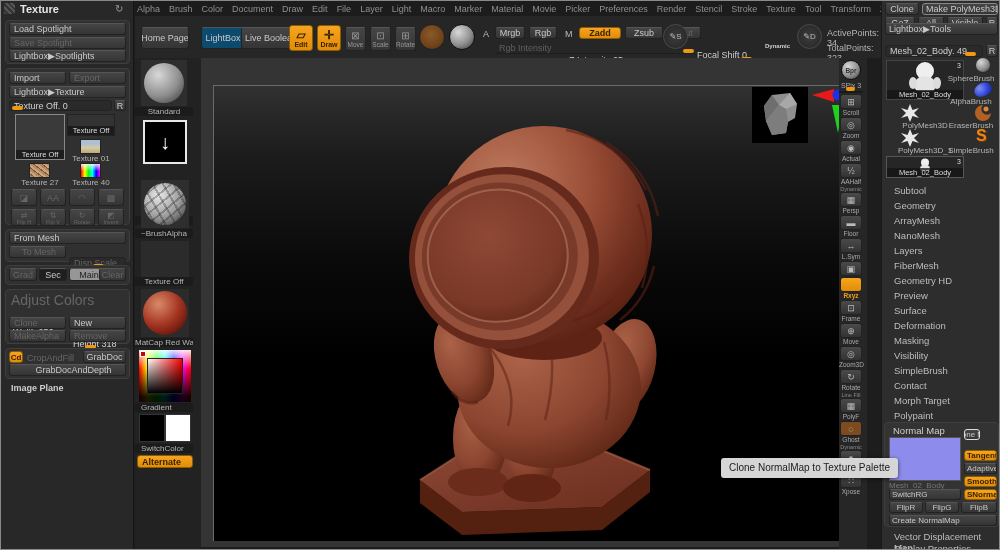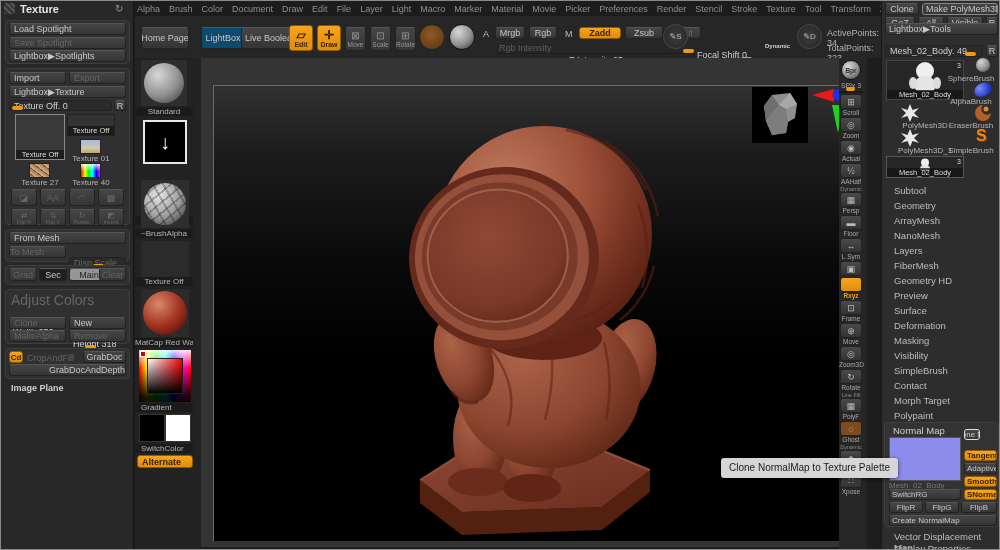--- a/index.html
+++ b/index.html
@@ -119,21 +119,21 @@
     <div class="btn abs dim" style="left:97px;top:188px;width:26px;height:17px;">▩</div>
     <div class="btn abs dim" style="left:10px;top:208px;width:26px;height:17px;flex-direction:column;font-size:8px;">⇄<span style="font-size:5.5px;line-height:5px;">Flip H</span></div>
     <div class="btn abs dim" style="left:39px;top:208px;width:26px;height:17px;flex-direction:column;font-size:8px;">⇅<span style="font-size:5.5px;line-height:5px;">Flip V</span></div>
     <div class="btn abs dim" style="left:68px;top:208px;width:26px;height:17px;flex-direction:column;font-size:8px;">↻<span style="font-size:5.5px;line-height:5px;">Rotate</span></div>
     <div class="btn abs dim" style="left:97px;top:208px;width:26px;height:17px;flex-direction:column;font-size:8px;">◩<span style="font-size:5.5px;line-height:5px;">Invers</span></div>
 
     <div class="group" style="left:4px;top:228px;width:125px;height:33px;"></div>
     <div class="btn abs" style="left:8px;top:231px;width:117px;height:12px;justify-content:flex-start;padding-left:4px;">
         <span>From Mesh</span>
       </div>
-    <div class="btn abs dim" style="left:8px;top:245px;width:57px;height:12px;justify-content:flex-start;padding-left:0;">
+    <div class="btn abs dim" style="left:8px;top:245px;width:57px;height:12px;justify-content:flex-start;padding-left:12px;">
         <span>To Mesh</span>
       </div>
     <div class="zslider abs dim" style="left:68px;top:245px;width:57px;height:12px;color:#666;">
         <span>Disp Scale</span>
         <span class="handle" style="left:42%;"></span>
       </div>
 
     <div class="group" style="left:4px;top:264px;width:125px;height:20px;"></div>
     <div class="btn abs dim" style="left:8px;top:267px;width:28px;height:13px;">
         <span>Grad</span>
@@ -172,21 +172,21 @@
       </div>
 
     <div class="group" style="left:4px;top:347px;width:125px;height:31px;"></div>
     <div class="btn abs orange" style="left:8px;top:350px;width:14px;height:12px;font-size:8px;">
         <span>Cd</span>
       </div>
     <span class="abs dim" style="left:26px;top:352px;font-size:9px;">CropAndFill</span>
     <div class="btn abs" style="left:82px;top:350px;width:43px;height:12px;">
         <span>GrabDoc</span>
       </div>
-    <div class="btn abs" style="left:8px;top:363px;width:117px;height:12px;justify-content:flex-end;padding-left:12px;">
+    <div class="btn abs" style="left:8px;top:363px;width:117px;height:12px;justify-content:center;padding-left:12px;">
         <span>GrabDocAndDepth</span>
       </div>
 
     <span class="abs" style="left:10px;top:382px;font-size:9px;font-weight:bold;color:#cfcfcf;">Image Plane</span>
   </div>
 
   <div class="abs" style="left:134px;top:15px;width:746px;height:42px;background:#262626;">
     <div class="btn abs" style="left:6px;top:11px;width:48px;height:22px;">
         <span>Home Page</span>
       </div>

